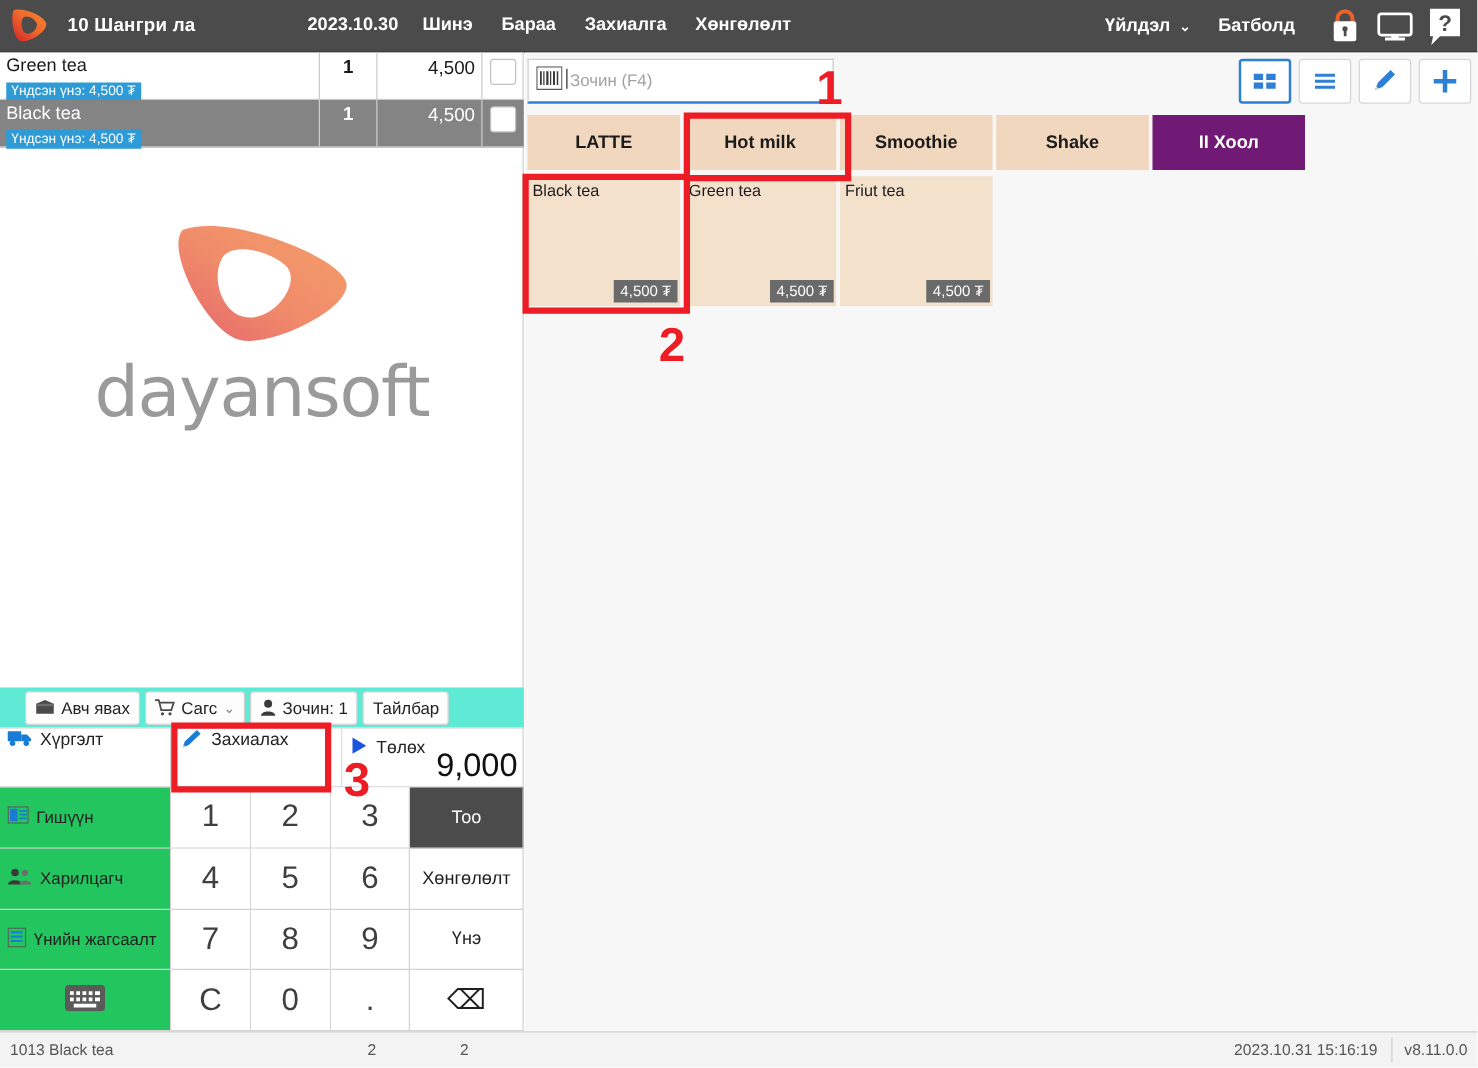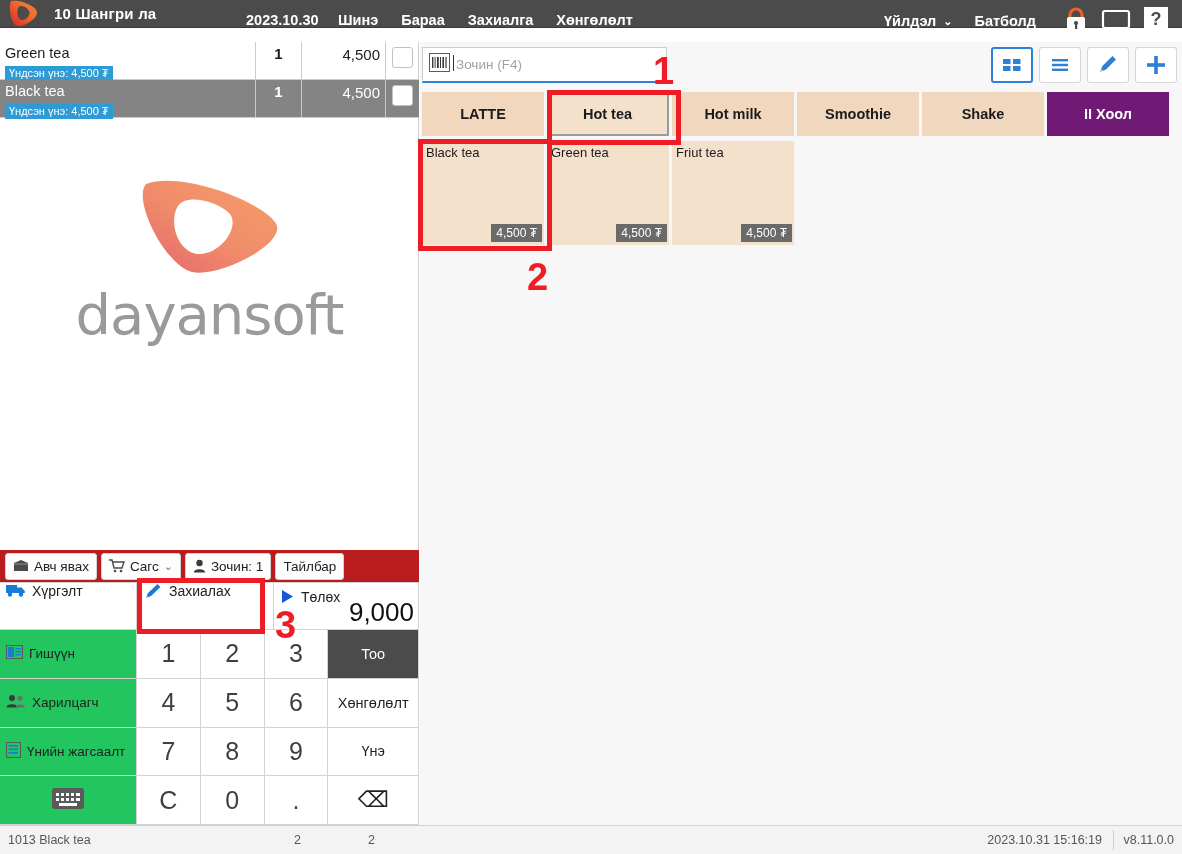--- a/index.html
+++ b/index.html
@@ -10,21 +10,21 @@
     overflow: hidden;
   }
   #app {
     position: relative;
     width: 1182px; height: 854px;
     background: #ffffff;
   }
 
   
   .header {
-    position: absolute; left: 0; top: 0; width: 1182px; height: 28px;
+    position: absolute; left: 0; top: 0; width: 1182px; height: 42px;
     background: #4b4b4b;
     color: #ffffff;
     display: flex; align-items: center;
     border-bottom: 1px solid #3a3a3a;
   }
   .brand-mark {
     width: 44px; height: 42px; position: relative; flex: 0 0 44px;
     margin-left: 4px;
   }
   .brand-mark svg { position: absolute; left: 2px; top: 2px; }
@@ -93,22 +93,22 @@
     display: flex; flex-direction: column; align-items: center;
   }
   .wm-text {
     font-size: 56px; color: #9a9a9a; letter-spacing: -1px;
     font-family: "DejaVu Sans", sans-serif; margin-top: 2px;
   }
 
   
   .chip-bar {
     position: absolute; left: 0; top: 508px; width: 419px; height: 32px;
-    display: flex; align-items: center; gap: 4px; padding-left: 5px;
-    background: #b91c1c;
+    display: flex; align-items: center; gap: 4px; padding-left: 20px;
+    background: #5eead4;
   }
   .chip {
     height: 27px; border: 1px solid #d3d3d3; background: #fdfdfd; border-radius: 3px;
     display: flex; align-items: center; gap: 5px; padding: 0 7px;
     font-size: 13.5px; color: #222;
   }
   .chip .ci { display: flex; align-items: center; }
 
   
   .action-row {
@@ -505,21 +505,20 @@
           <svg width="22" height="22" viewBox="0 0 22 22">
               <rect x="9.2" y="2" width="3.6" height="18" fill="#2f7fd4"></rect>
               <rect x="2" y="9.2" width="18" height="3.6" fill="#2f7fd4"></rect>
             </svg>
         </div>
       </div>
     </div>
 
     <div class="cat-tabs">
       <div class="cat">LATTE</div>
-      <div class="cat sel">Hot tea</div>
       <div class="cat">Hot milk</div>
       <div class="cat">Smoothie</div>
       <div class="cat">Shake</div>
       <div class="cat purple">II Хоол</div>
     </div>
 
     <div class="prod-grid">
       <div class="prod">
         <div class="pn">Black tea</div>
         <div class="pp">4,500 ₮</div>

